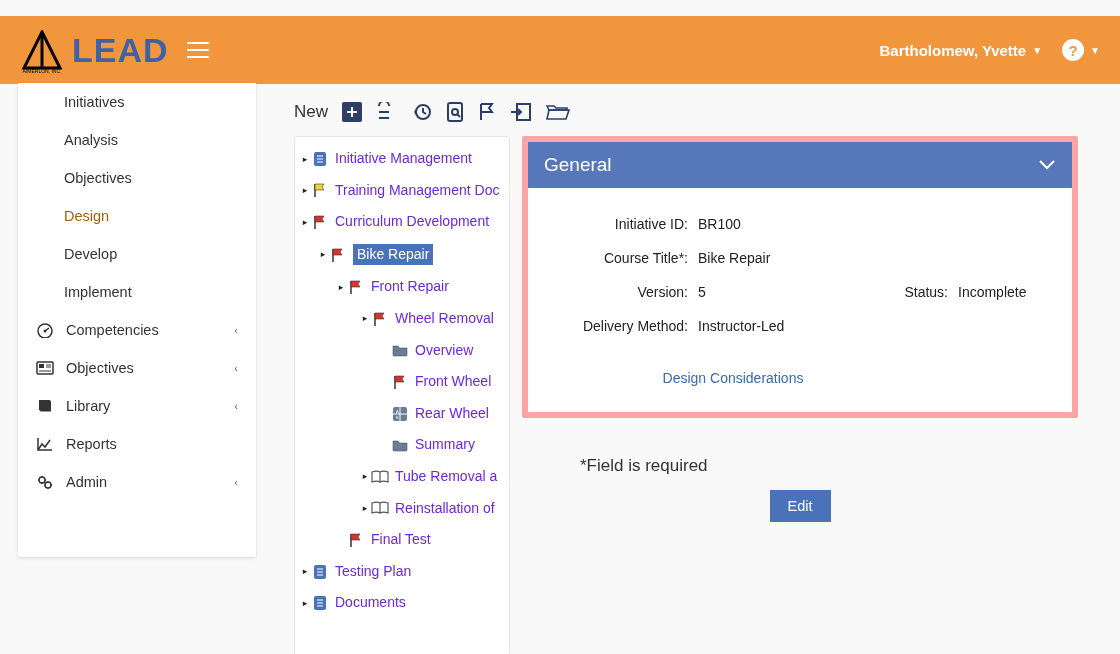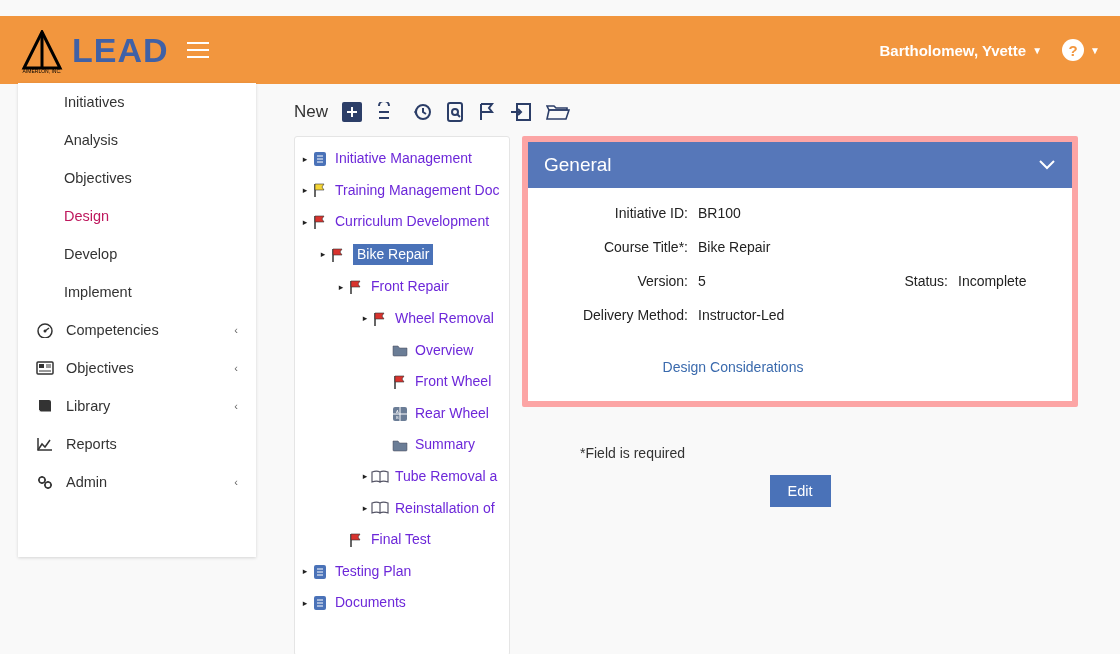--- a/index.html
+++ b/index.html
@@ -19,21 +19,21 @@
 .help { width:22px; height:22px; border-radius:50%; background:#fff; color:#f2963e; font-weight:700; display:inline-flex; align-items:center; justify-content:center; font-size:15px; cursor:pointer; }
 .help-wrap { display:flex; align-items:center; cursor:pointer; }
 
 
 .layout { display:flex; height:calc(654px - 68px); }
 
 
 .sidebar { width:238px; background:#fff; box-shadow:0 1px 3px rgba(0,0,0,0.15); margin:-1px 0 0 18px; height:474px; overflow:hidden; }
 .side-item { padding:11px 18px; font-size:14.5px; color:#333; cursor:pointer; display:flex; align-items:center; }
 .side-item.sub { padding-left:46px; }
-.side-item.active { color:#be185d; }
+.side-item.active { color:#a16207; }
 .side-item .chev { margin-left:auto; font-size:11px; color:#666; }
 .side-item .ico { width:20px; margin-right:10px; display:inline-flex; }
 
 
 .main { flex:1; padding:0; margin-left:20px; overflow:hidden; }
 .toolbar { padding:18px 18px 14px; display:flex; align-items:center; gap:14px; color:#333; }
 .toolbar .lbl { font-size:17px; }
 .toolbar .tb-btn { cursor:pointer; display:inline-flex; align-items:center; justify-content:center; color:#2c3e68; }
 
 .content-row { display:flex; gap:12px; padding:0 18px; }
@@ -51,26 +51,26 @@
 .tree-node.lv5 { padding-left:86px; }
 .tree-node.selected .lbl { background:#4a72b8; color:#fff; padding:1px 4px; }
 .tree-node .lbl { color:#6d28d9; }
 .tree-panel { position:relative; }
 
 
 .detail-panel { flex:1; max-width:556px; }
 .panel-card { background:#fff; border:6px solid #fca5a5; border-radius:2px; }
 .panel-head { background:#5677b9; color:#fff; padding:12px 16px; display:flex; align-items:center; font-size:19px; cursor:pointer; }
 .panel-head .chev-down { margin-left:auto; }
-.panel-body { padding:17px 20px 26px; }
+.panel-body { padding:28px 20px 26px; }
 .field-grid { display:grid; grid-template-columns:150px 180px 80px 100px; row-gap:18px; font-size:14px; }
 .field-grid .lab { text-align:right; padding-right:10px; color:#222; }
 .field-grid .val { color:#222; }
 .link { color:#3a6aad; cursor:pointer; }
-.req-note { font-size:14px; margin:38px 0 14px 58px; }
+.req-note { font-size:17px; margin:38px 0 14px 58px; }
 .edit-btn { background:#4a72b8; color:#fff; border:none; padding:8px 18px; font-size:14.5px; cursor:pointer; display:block; margin:0 auto; }
 
 
 svg { display:block; }
 </style>
 </head>
 <body>
 
 <div class="top-bar">
   <div class="logo-block">

